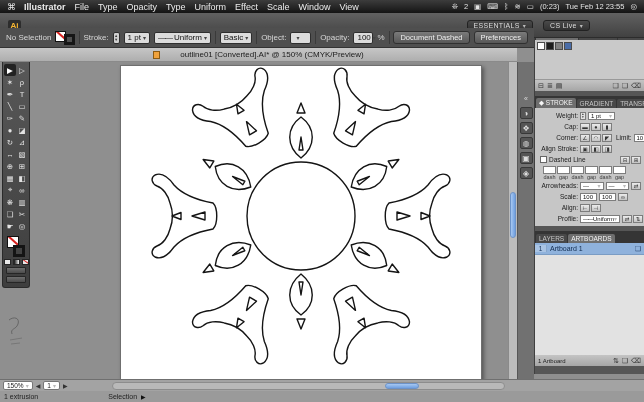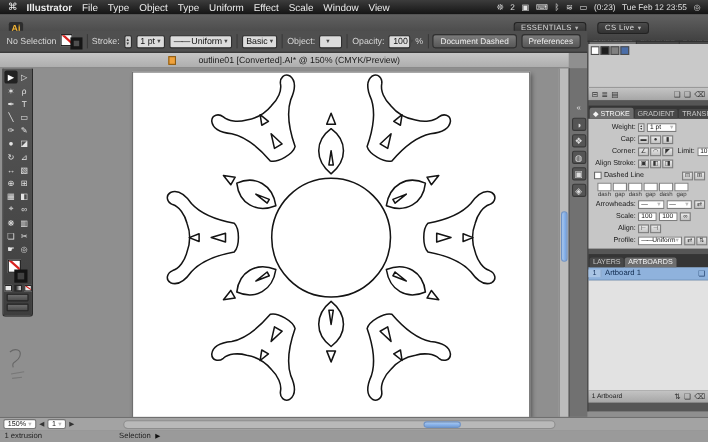--- a/index.html
+++ b/index.html
@@ -117,21 +117,21 @@
 <body>
 
 <div id="page">
 
   <div id="menubar">
     <span class="mi">⌘</span>
     <div id="menu-items">
         <span class="mi app">Illustrator</span>
         <span class="mi">File</span>
         <span class="mi">Type</span>
-        <span class="mi">Object</span>
+        <span class="mi">Opacity</span>
         <span class="mi">Type</span>
         <span class="mi">Uniform</span>
         <span class="mi">Effect</span>
         <span class="mi">Scale</span>
         <span class="mi">Window</span>
         <span class="mi">View</span>
       </div>
     <div id="mb-right">
         <span class="st">❊</span>
         <span class="st">2</span>

